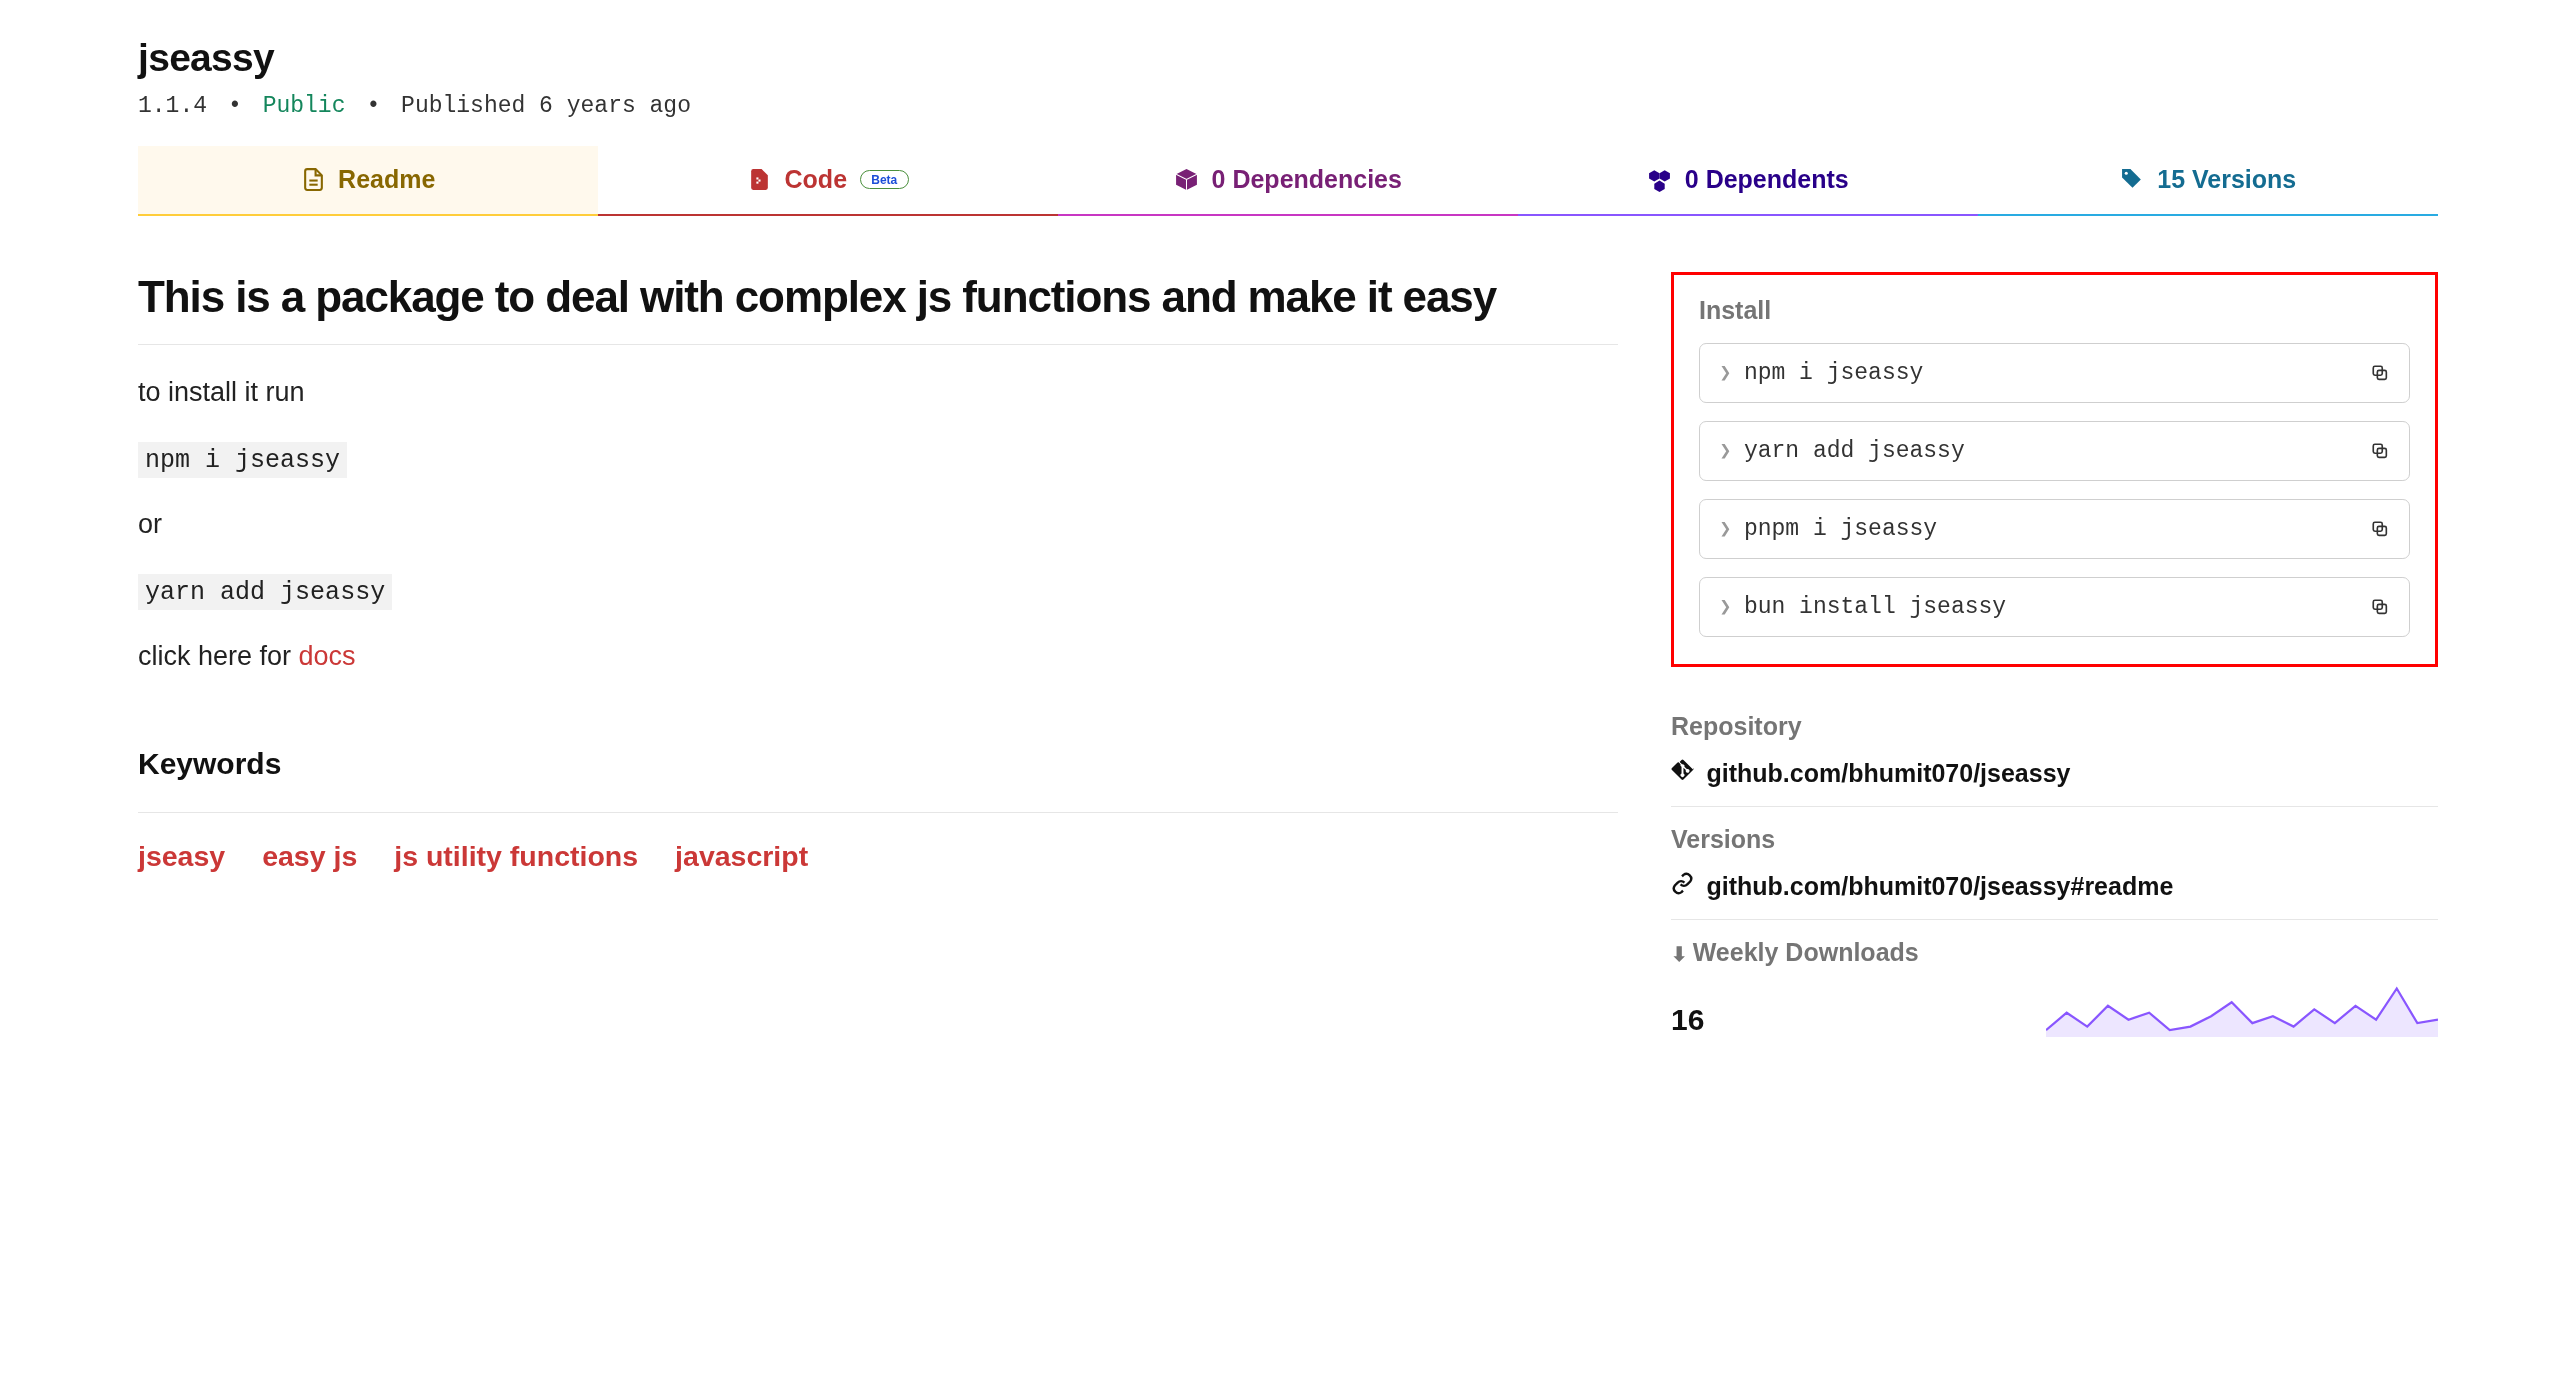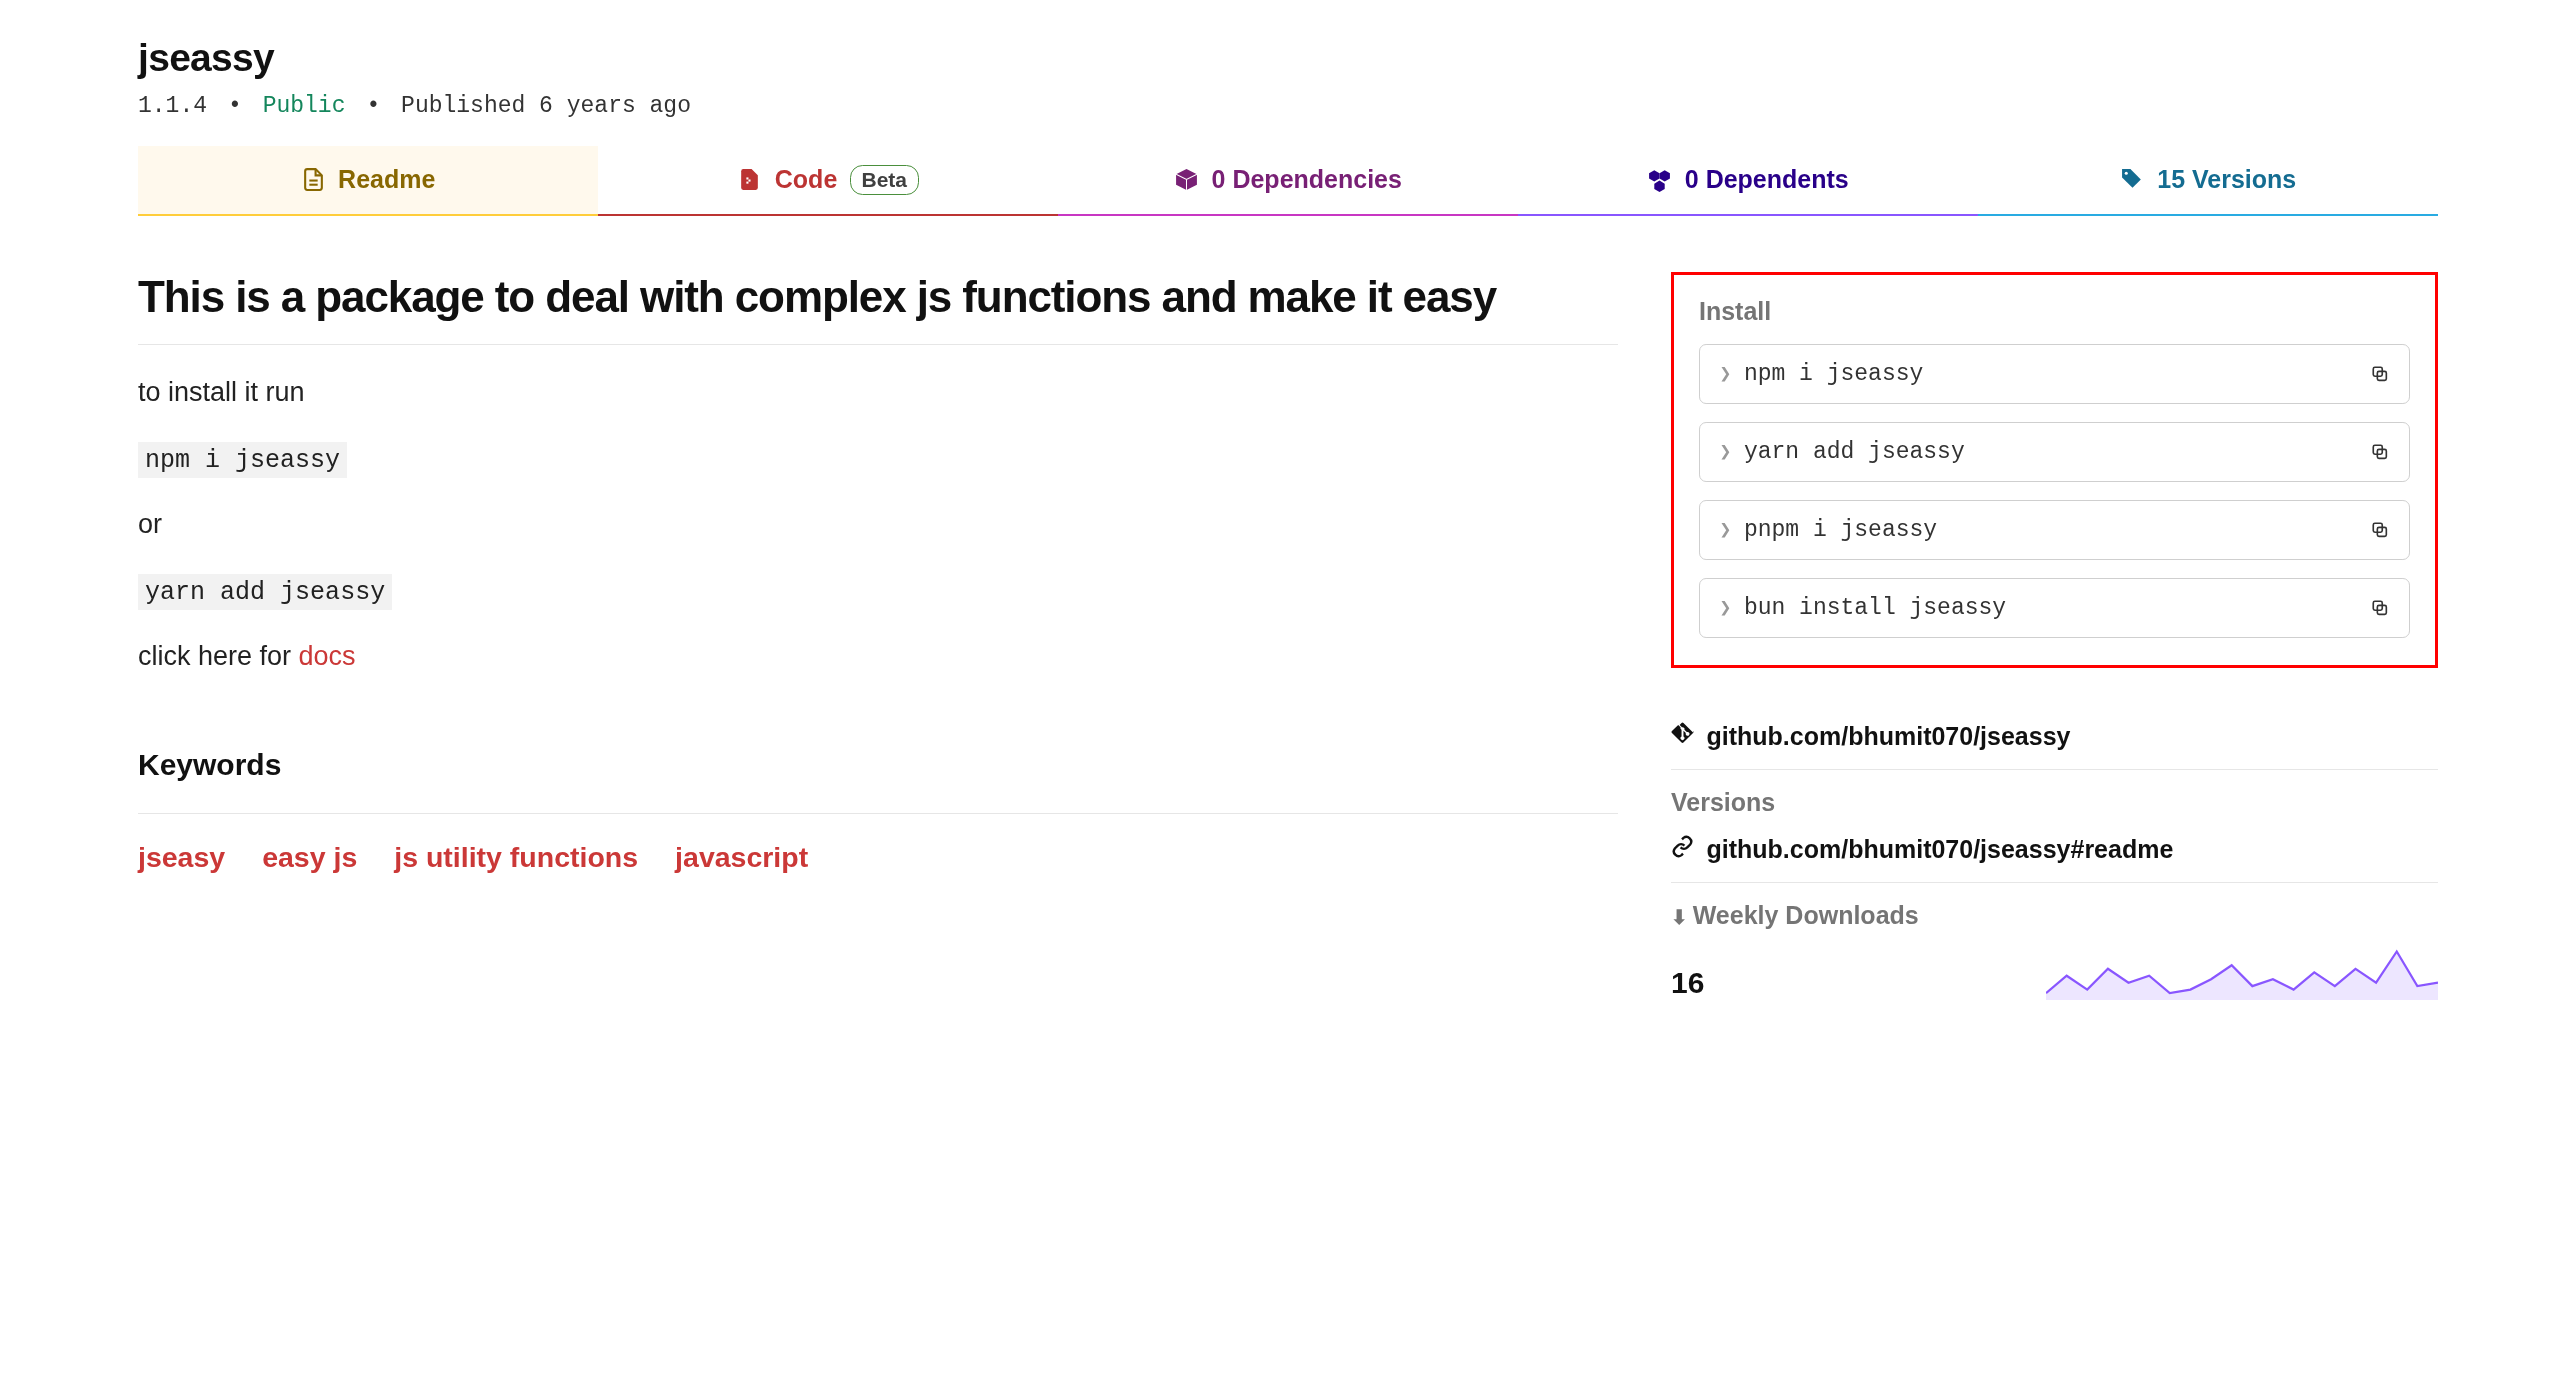--- a/index.html
+++ b/index.html
@@ -46,22 +46,22 @@
     cursor: pointer;
     border-bottom: 2.7px solid transparent;
   }
   .tab.readme { background: #fff9ed; color: #886701; border-bottom-color: #ffcd3a; }
   .tab.code { color: #bc3433; border-bottom-color: #bc3433; }
   .tab.deps { color: #782075; border-bottom-color: #c836c3; }
   .tab.dependents { color: #290089; border-bottom-color: #8956ff; }
   .tab.versions { color: #146c91; border-bottom-color: #29abe2; }
   .beta-badge {
     border: 1.8px solid #4a8f3c;
-    color: #404040;
-    font-size: 21px;
+    color: #1d4ed8;
+    font-size: 12px;
     font-weight: 700;
     padding: 1.8px 10.7px;
     border-radius: 12.5px;
   }
   .content-row {
     display: flex;
     gap: 53px;
   }
   .main-col { flex: 1; min-width: 0; }
   .side-col { width: 767px; flex-shrink: 0; }
@@ -284,20 +284,21 @@
           <span class="copy-btn">
             <svg width="19.6" height="19.6" viewBox="0 0 24 24" fill="none" stroke="#333" stroke-width="2">
                 <rect x="9" y="9" width="11" height="11" rx="2"></rect>
                 <rect x="4" y="4" width="11" height="11" rx="2"></rect>
               </svg>
           </span>
         </div>
       </div>
 
       <div class="side-section">
+        <div class="side-h">Repository</div>
         <div class="side-link-row">
           <span>
             <svg width="23" height="23" viewBox="0 0 24 24" fill="#111">
                 <path d="M23 11L13 1a1.4 1.4 0 0 0-2 0L9 3l2.5 2.5A2 2 0 0 1 14 8l2.5 2.5a2 2 0 1 1-1 1L13 9v6a2 2 0 1 1-2 0V8a2 2 0 0 1-1-2.5L7.5 3 1 9.5a1.4 1.4 0 0 0 0 2l10 10a1.4 1.4 0 0 0 2 0l10-10a1.4 1.4 0 0 0 0-2z"></path>
               </svg>
           </span>
           <a href="#">github.com/bhumit070/jseassy</a>
         </div>
       </div>
 

